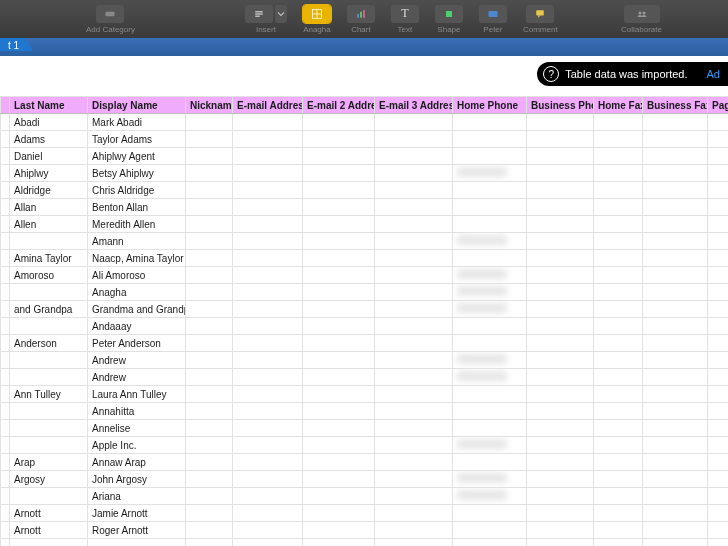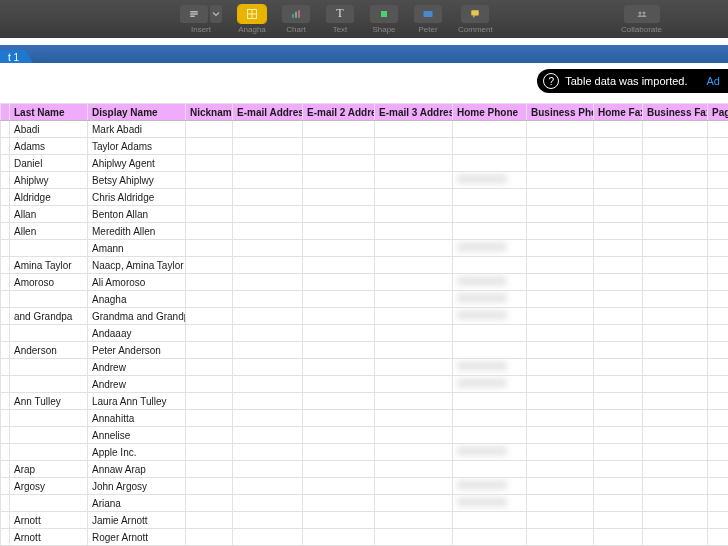--- a/index.html
+++ b/index.html
@@ -7,21 +7,21 @@
 
 .toolbar { height: 38px; background: linear-gradient(#4e4e4e,#3a3a3a); display: flex; align-items: center; color: #aaa; padding: 0 6px; gap: 4px; }
 .tb-group { display: flex; flex-direction: column; align-items: center; gap: 2px; padding: 0 6px; }
 .tb-label { font-size: 8px; color: #888; }
 .tb-btn { width: 28px; height: 18px; border-radius: 3px; background: #555; display: flex; align-items: center; justify-content: center; }
 .tb-btn svg { width: 12px; height: 12px; }
 .tb-row { display: flex; gap: 2px; }
 .spacer { flex: 1; }
 .tb-sel { outline: 1px solid #e8b400; }
 
-.sheet-tabs { height: 18px; background: linear-gradient(#3a6fb7,#2a5f9f); display: flex; align-items: flex-end; margin-top: 7px; }
+.sheet-tabs { height: 18px; background: linear-gradient(#3a6fb7,#2a5f9f); display: flex; align-items: flex-start; }
 .sheet-tab { background: #1f77d0; color: #fff; font-size: 10px; padding: 2px 14px 0 8px; display: flex; align-items: center; clip-path: polygon(0 0,calc(100% - 8px) 0,100% 100%,0 100%); }
 
 .content { position: relative; height: calc(100% - 56px); background: #fff; }
 
 .toast { position: absolute; top: 6px; right: 0; background: #000; color: #fff; border-radius: 14px 0 0 14px; font-size: 11px; padding: 4px 8px 4px 6px; display: flex; align-items: center; gap: 6px; }
 .toast-q { width: 16px; height: 16px; border-radius: 50%; border: 1.5px solid #fff; display: flex; align-items: center; justify-content: center; font-size: 10px; }
 .toast-link { color: #2e9bff; margin-left: 13px; }
 
 .grid-wrap { position: absolute; top: 40px; left: 0; right: 0; bottom: 0; overflow: hidden; }
 table { border-collapse: collapse; width: 100%; table-layout: fixed; }
@@ -33,20 +33,28 @@
 .col-e1 { width: 70px; } .col-e2 { width: 72px; } .col-e3 { width: 78px; }
 .col-hp { width: 74px; } .col-bp { width: 67px; } .col-hf { width: 49px; }
 .col-bf { width: 65px; } .col-pg { width: 30px; }
 .rowpad { width: 8px; }
 </style>
 </head>
 <body>
 
 <div class="toolbar">
   <div class="spacer" style="flex:0 0 70px"></div>
+  <div class="tb-group">
+    <div class="tb-btn">
+        <svg viewBox="0 0 16 16">
+          <rect x="2" y="5" width="12" height="6" rx="1" fill="#888"></rect>
+        </svg>
+      </div>
+    <span class="tb-label">Add Category</span>
+  </div>
   <div class="spacer" style="flex:0 0 90px"></div>
   <div class="tb-group">
     <div class="tb-row">
       <div class="tb-btn">
           <svg viewBox="0 0 16 16">
             <path d="M3 4h10v2H3zM3 7h10v2H3zM3 10h6v2H3z" fill="#bbb"></path>
           </svg>
         </div>
       <div class="tb-btn" style="width:12px">
           <svg viewBox="0 0 16 16">

